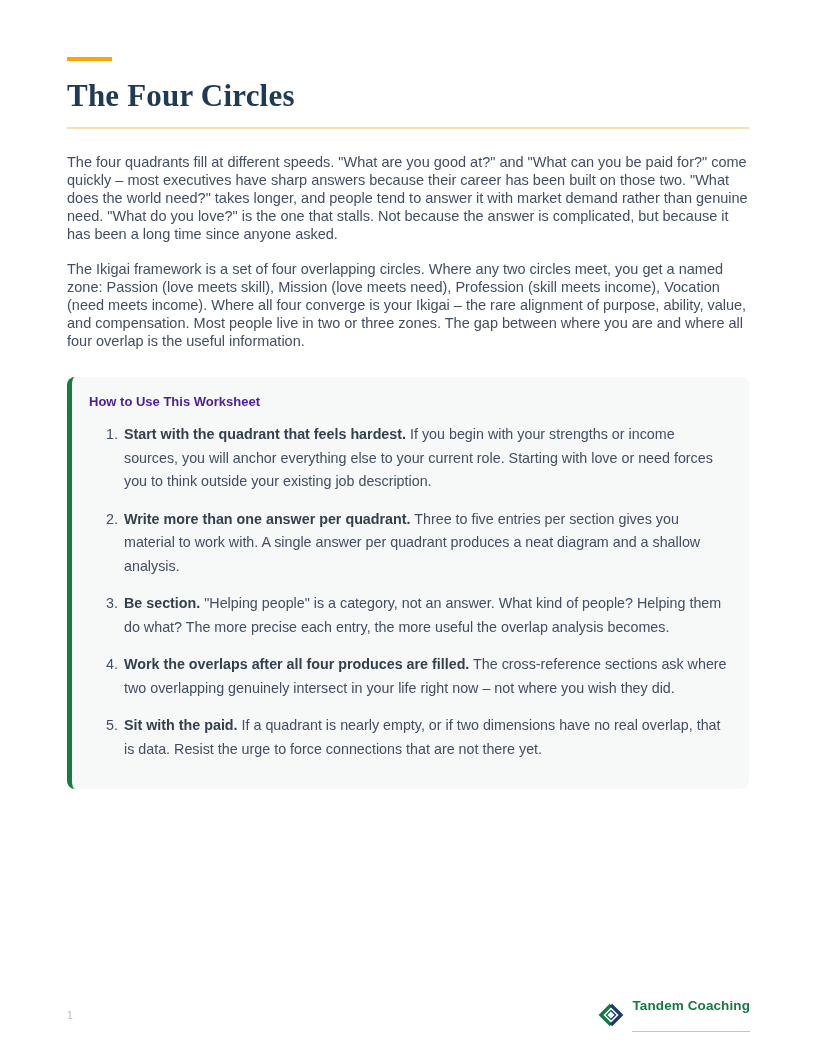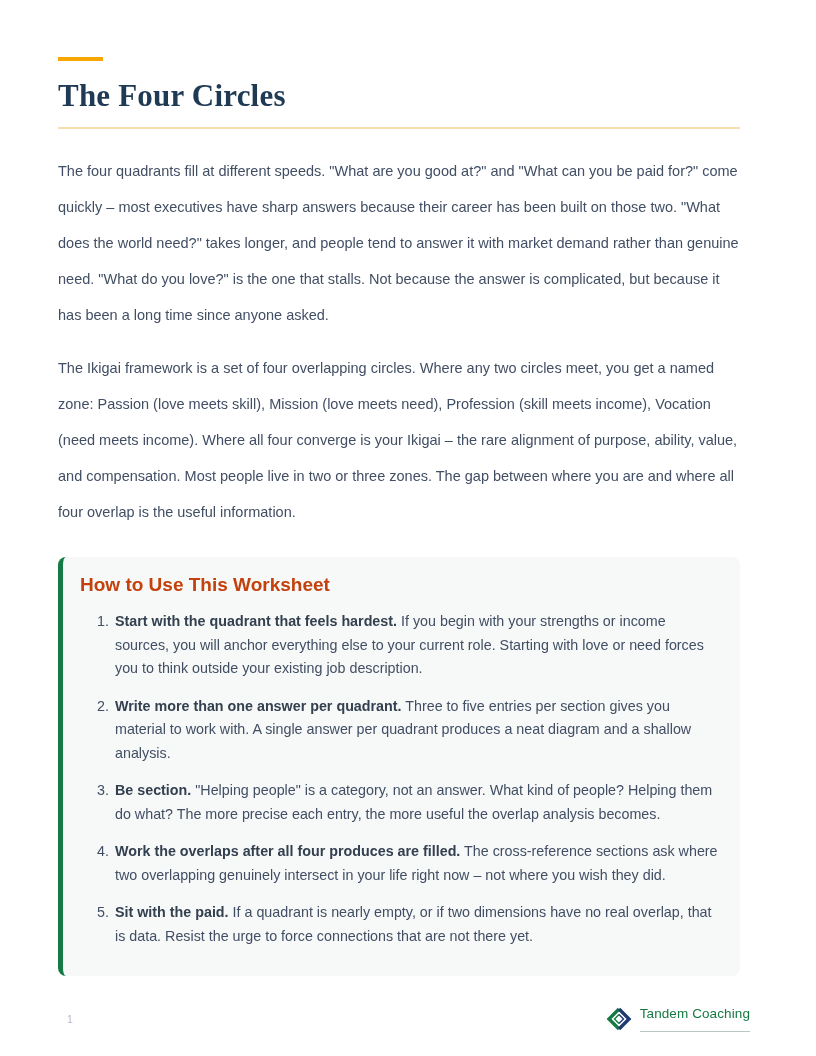--- a/index.html
+++ b/index.html
@@ -7,21 +7,21 @@
   body {
     position: relative;
     width: 816px;
     height: 1056px;
     font-family: "Liberation Sans", "DejaVu Sans", sans-serif;
     color: #414E63;
     overflow: hidden;
   }
   .content {
     position: absolute;
-    left: 58px;
+    left: 67px;
     top: 0;
     width: 682px;
   }
   .accent-bar {
     width: 45px;
     height: 4px;
     background: #F9A602;
     margin-top: 57px;
   }
   h1.page-title {
@@ -33,34 +33,34 @@
     letter-spacing: 0.2px;
   }
   .title-rule {
     border: none;
     border-bottom: 2px solid #F5DFB0;
     margin-top: 13px;
     margin-bottom: 24px;
   }
   .intro p {
     font-size: 14.5px;
-    line-height: 36px;
+    line-height: 18px;
     color: #414E63;
     margin-bottom: 17px;
   }
   .callout {
     margin-top: 27px;
     background: #F7F8F8;
     border-left: 5px solid #157A43;
     border-radius: 8px;
     padding: 17px 20px 28px 17px;
   }
   .callout-heading {
-    color: #c2410c;
-    font-size: 19px;
+    color: #4c1d95;
+    font-size: 13px;
     font-weight: 700;
     margin-bottom: 14px;
   }
   ol.instructions {
     list-style: none;
     margin-left: 10px;
   }
   ol.instructions li {
     position: relative;
     padding-left: 25px;
@@ -97,24 +97,24 @@
   }
   .brand {
     display: flex;
     align-items: center;
     gap: 8px;
     text-decoration: none;
     cursor: pointer;
   }
   .brand-name {
     font-size: 13.5px;
-    font-weight: 400;
+    font-weight: 700;
     color: #157A43;
     border-bottom: 1px solid #BBC7C0;
-    padding-bottom: 10px;
+    padding-bottom: 18px;
     letter-spacing: 0.1px;
   }
   .logo-icon svg { display: block; }
 </style>
 </head>
 <body>
 
 <div class="content">
   <div class="accent-bar"></div>
   <h1 class="page-title">The Four Circles</h1>

